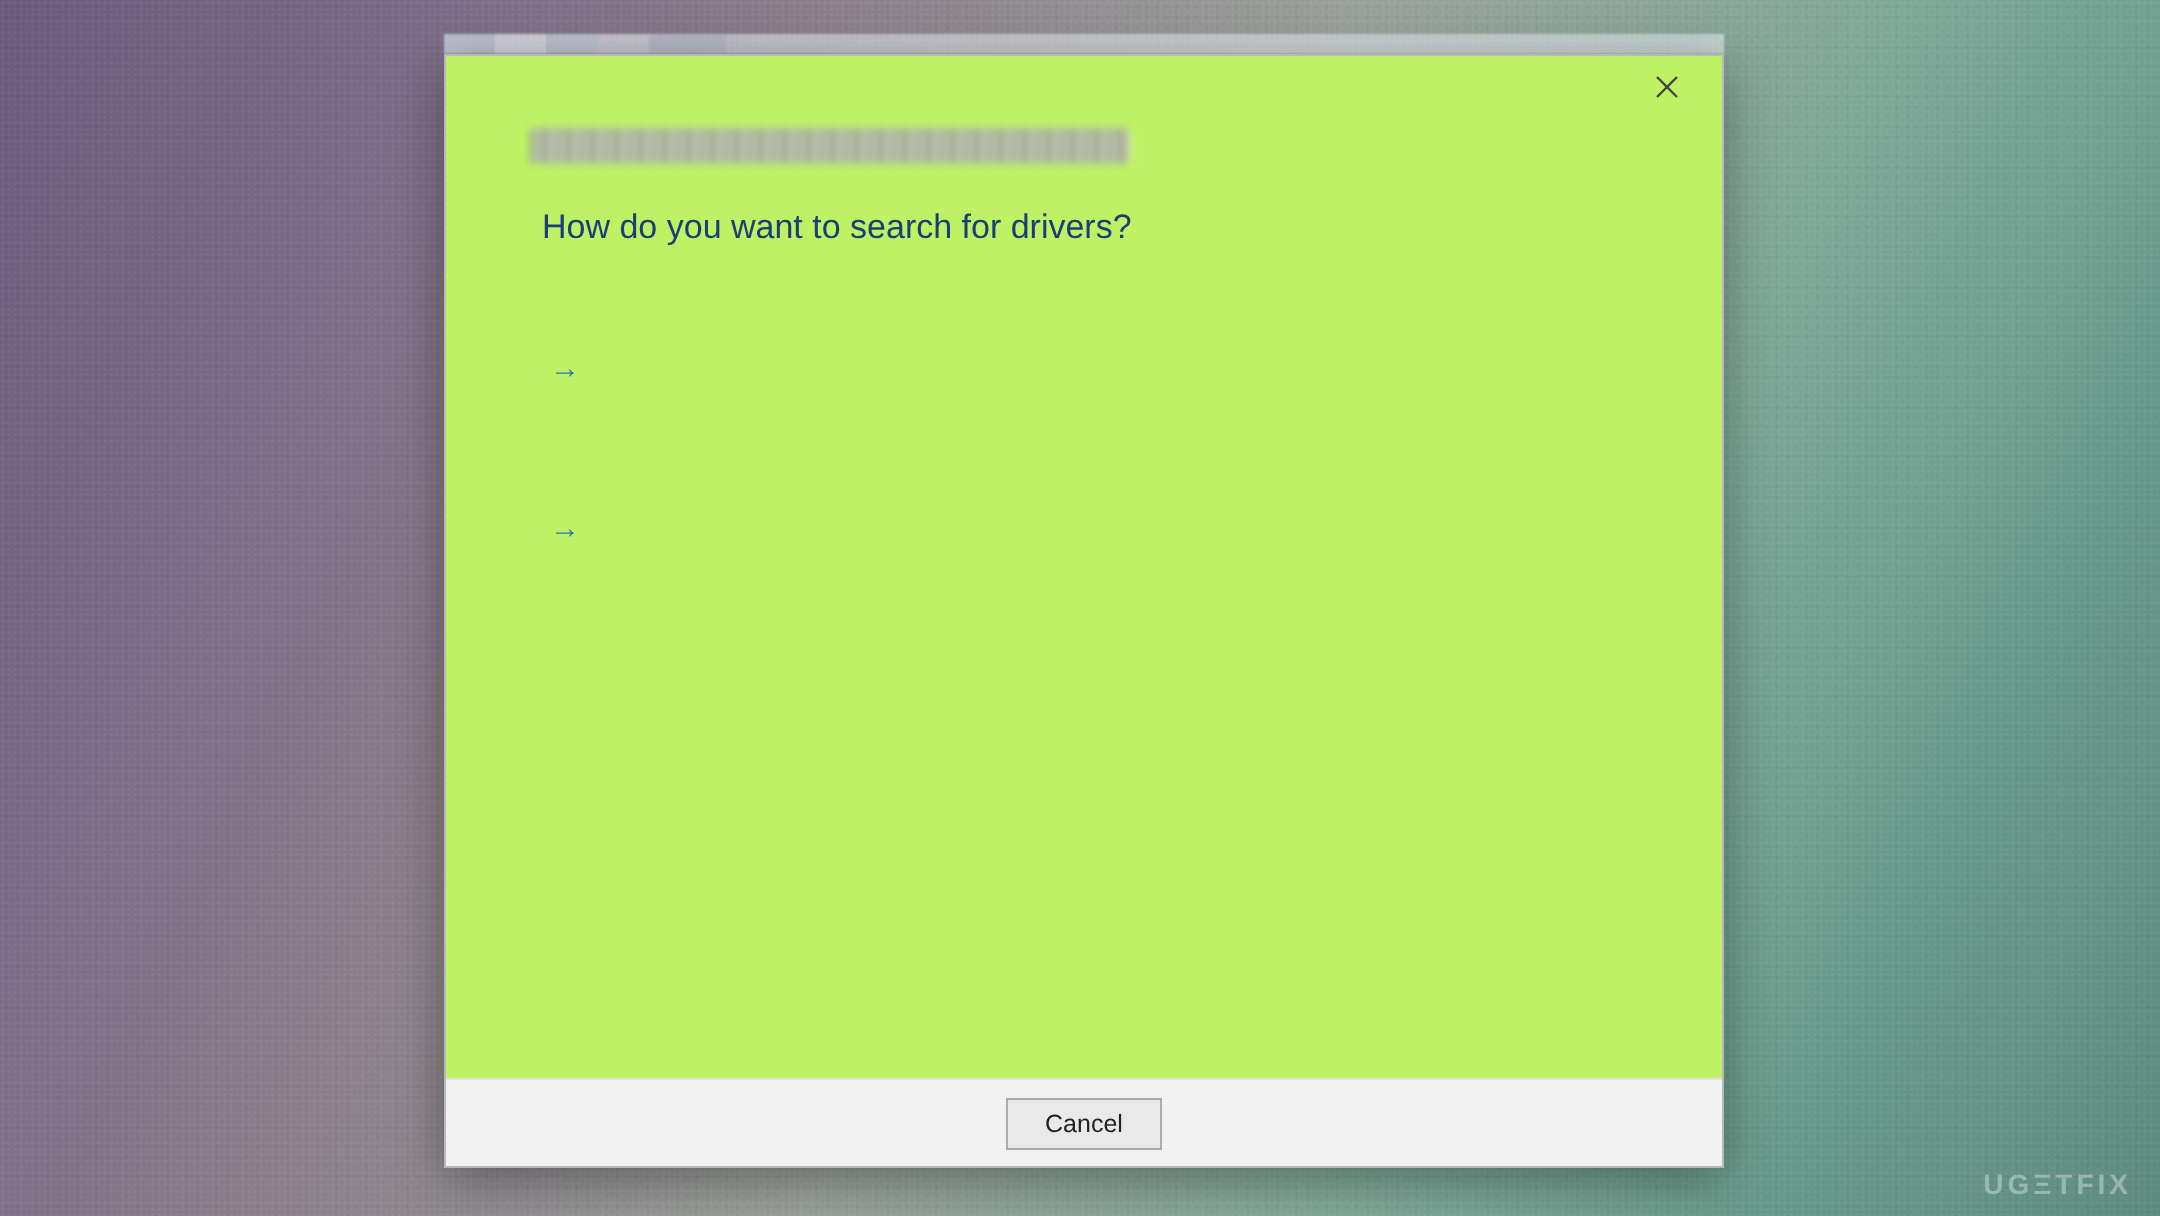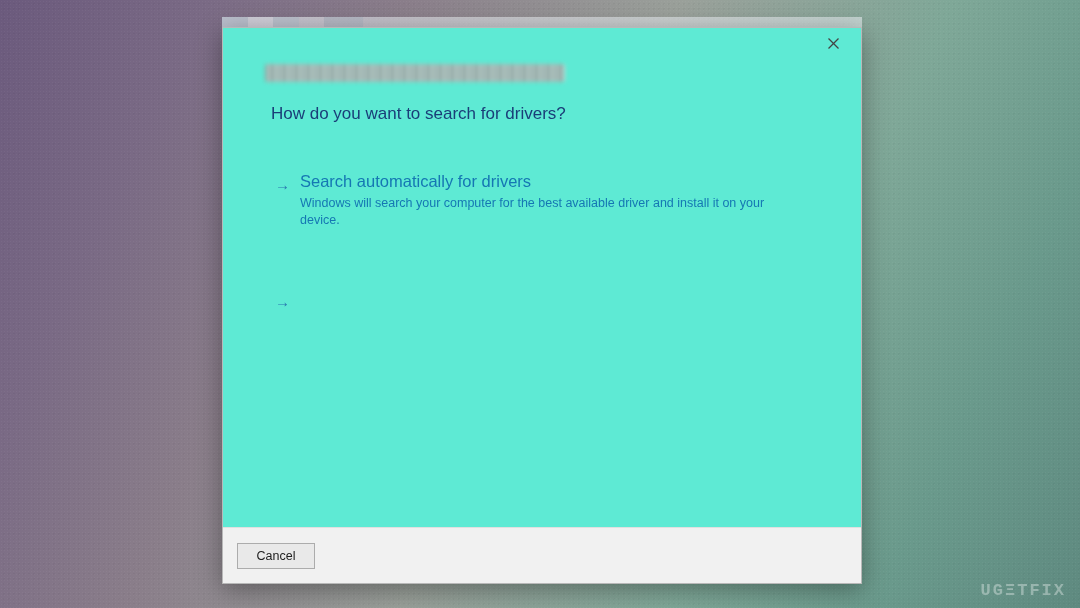--- a/index.html
+++ b/index.html
@@ -45,21 +45,21 @@
         rgba(200,210,220,.7) 16% 22%,
         rgba(240,245,250,.55) 22% 100%);
       filter: blur(.4px);
     }
     .dialog {
       position: absolute;
       left: 222px;
       top: 27px;
       width: 640px;
       height: 557px;
-      background: #5eead4;
+      background: #bef264;
       border: 1px solid #b8b8b8;
       box-shadow: 0 6px 24px rgba(0,0,0,0.35);
       display: flex;
       flex-direction: column;
     }
     .titlebar {
       height: 30px;
       display: flex;
       justify-content: flex-end;
       align-items: center;
@@ -122,47 +122,47 @@
       font-weight: 400;
       margin-bottom: 4px;
     }
     .opt-desc {
       color: #1577b3;
       font-size: 12.5px;
       line-height: 1.35;
       max-width: 470px;
     }
     .footer {
-      height: 56px;
+      height: 44px;
       border-top: 1px solid #e0e0e0;
       background: #f1f1f1;
       display: flex;
-      justify-content: flex-start;
+      justify-content: center;
       align-items: center;
       padding: 0 14px;
     }
     .cancel-btn {
       min-width: 78px;
       height: 26px;
       padding: 0 14px;
       background: #e9e9e9;
       border: 1px solid #acacac;
       font-size: 12.5px;
       color: #222;
       cursor: pointer;
     }
     .watermark {
       position: absolute;
       right: 14px;
       bottom: 8px;
-      font-size: 17px;
+      font-size: 14px;
       letter-spacing: 2px;
       font-weight: 600;
       color: rgba(255,255,255,0.35);
-      font-family: Liberation Mono, monospace;
+      font-family: Liberation Sans, sans-serif;
       user-select: none;
     }
   </style>
 </head>
 <body>
 
 <div class="grain"></div>
 
 <div class="taskbar-hint"></div>
 
@@ -179,24 +179,20 @@
 
   <div class="header-area">
     <div class="blurred-title"></div>
     <div class="heading">How do you want to search for drivers?</div>
   </div>
 
   <div class="content">
 
     <div class="option">
       <span class="arrow">→</span>
-      <div class="opt-text">
-        <div class="opt-title">Search automatically for drivers</div>
-        <div class="opt-desc">Windows will search your computer for the best available driver and install it on your device.</div>
-      </div>
     </div>
 
     <div class="option">
       <span class="arrow">→</span>
       <div class="opt-text">
       </div>
     </div>
 
   </div>
 

